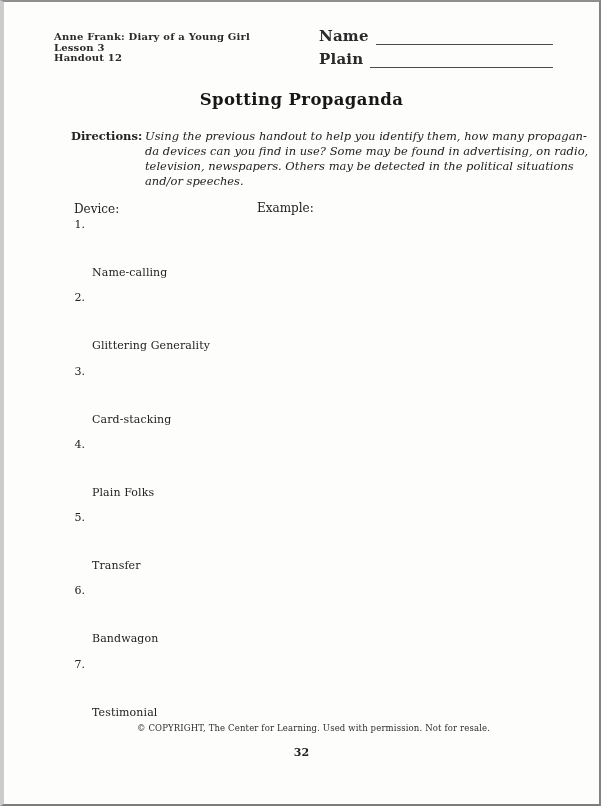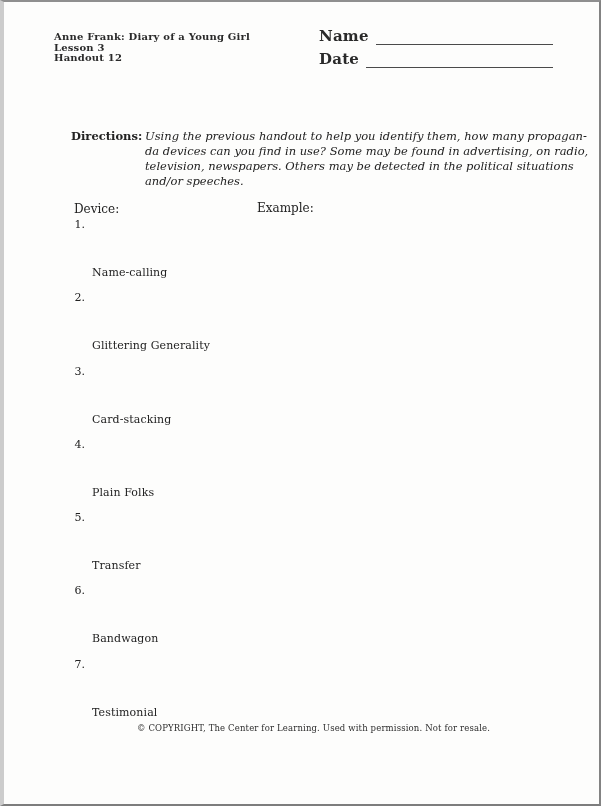--- a/index.html
+++ b/index.html
@@ -115,25 +115,26 @@
     <div>Lesson 3</div>
     <div>Handout 12</div>
   </div>
 
   <div class="fields-block">
     <div class="field-row">
       <span class="field-label">Name</span>
       <span class="field-line"></span>
     </div>
     <div class="field-row">
-      <span class="field-label">Date</span>
+      <span class="field-label">Plain</span>
       <span class="field-line"></span>
     </div>
   </div>
 
+  <div class="doc-title">Spotting Propaganda</div>
 
   <div class="directions">
     <div class="directions-label">Directions:</div>
     <div class="directions-text">
       <div class="jline">Using the previous handout to help you identify them, how many propagan-</div>
       <div class="jline">da devices can you find in use? Some may be found in advertising, on radio,</div>
       <div class="jline">television, newspapers. Others may be detected in the political situations</div>
       <div class="jline last">and/or speeches.</div>
     </div>
   </div>
@@ -168,14 +169,15 @@
       <span class="device-number">6.</span>
       <span class="device-name">Bandwagon</span>
     </div>
     <div class="device-item">
       <span class="device-number">7.</span>
       <span class="device-name">Testimonial</span>
     </div>
   </div>
 
   <div class="footer-copyright">© COPYRIGHT, The Center for Learning. Used with permission. Not for resale.</div>
+  <div class="page-number">32</div>
 
 </div>
 
 </body></html>

